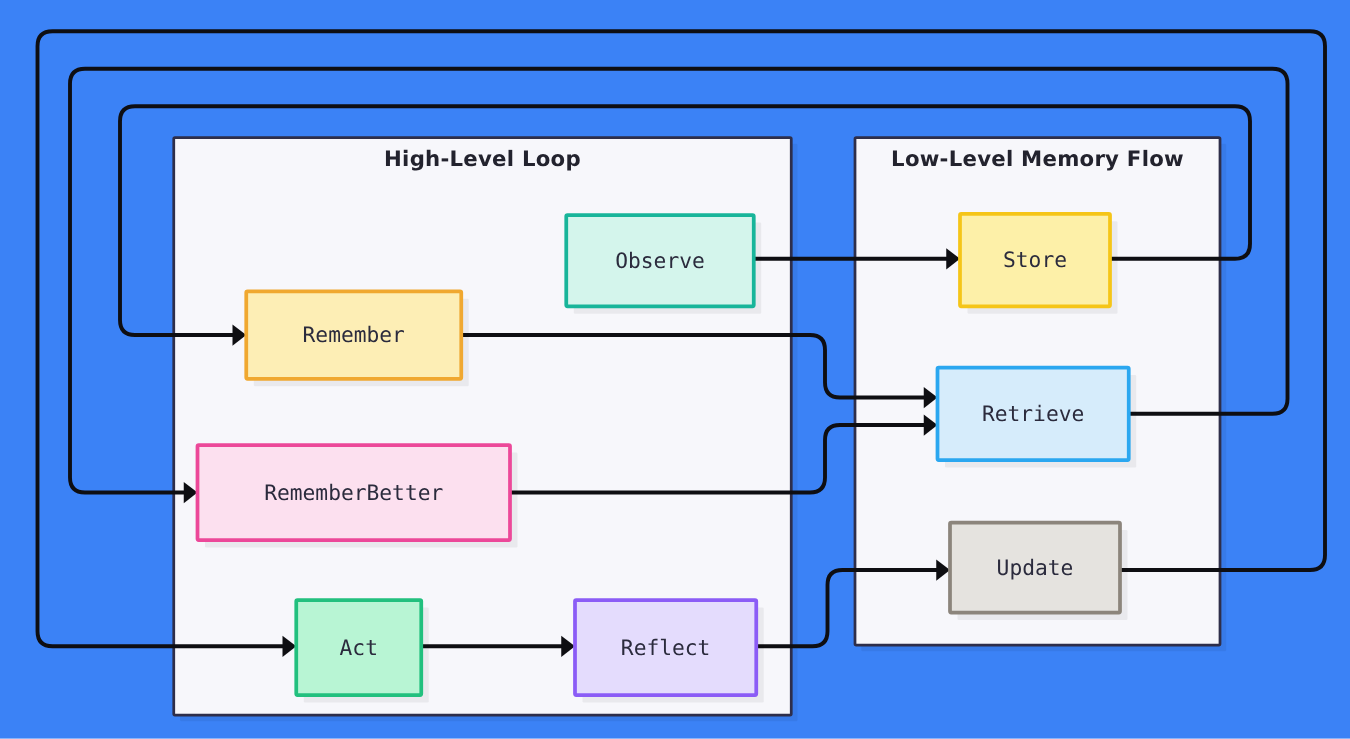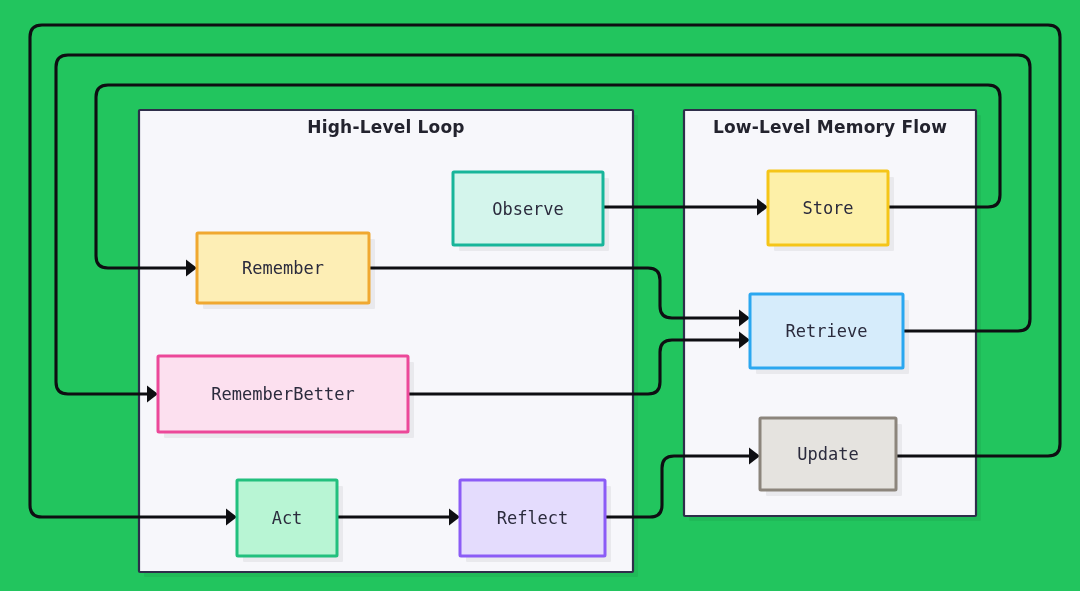--- a/index.html
+++ b/index.html
@@ -4,21 +4,21 @@
 <style>
   html, body {
     margin: 0;
     padding: 0;
     background: #ffffff;
   }
   #canvas {
     position: relative;
     width: 1080px;
     height: 591px;
-    background: #22c55e;
+    background: #3b82f6;
     font-family: "DejaVu Sans Mono", "Liberation Mono", monospace;
     overflow: hidden;
   }
   svg.diagram {
     position: absolute;
     top: 0; left: 0;
     width: 1080px;
     height: 591px;
   }
   .panel-rect {

